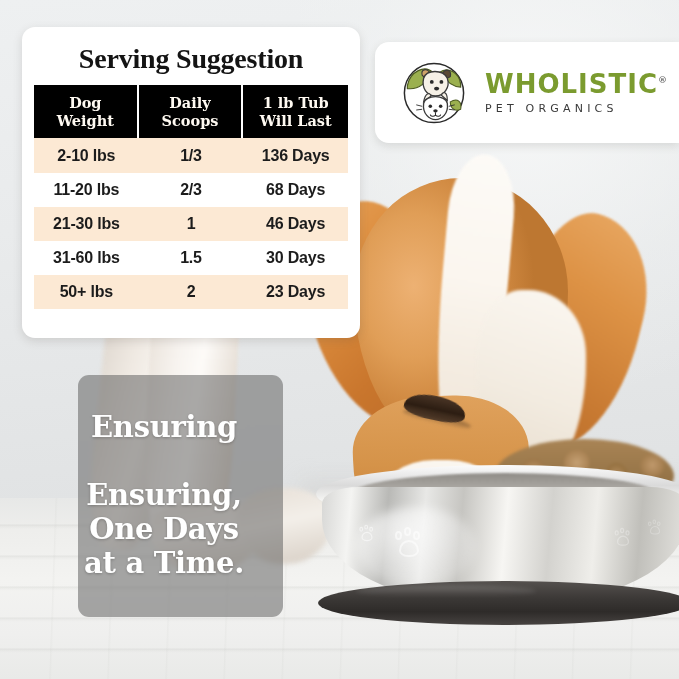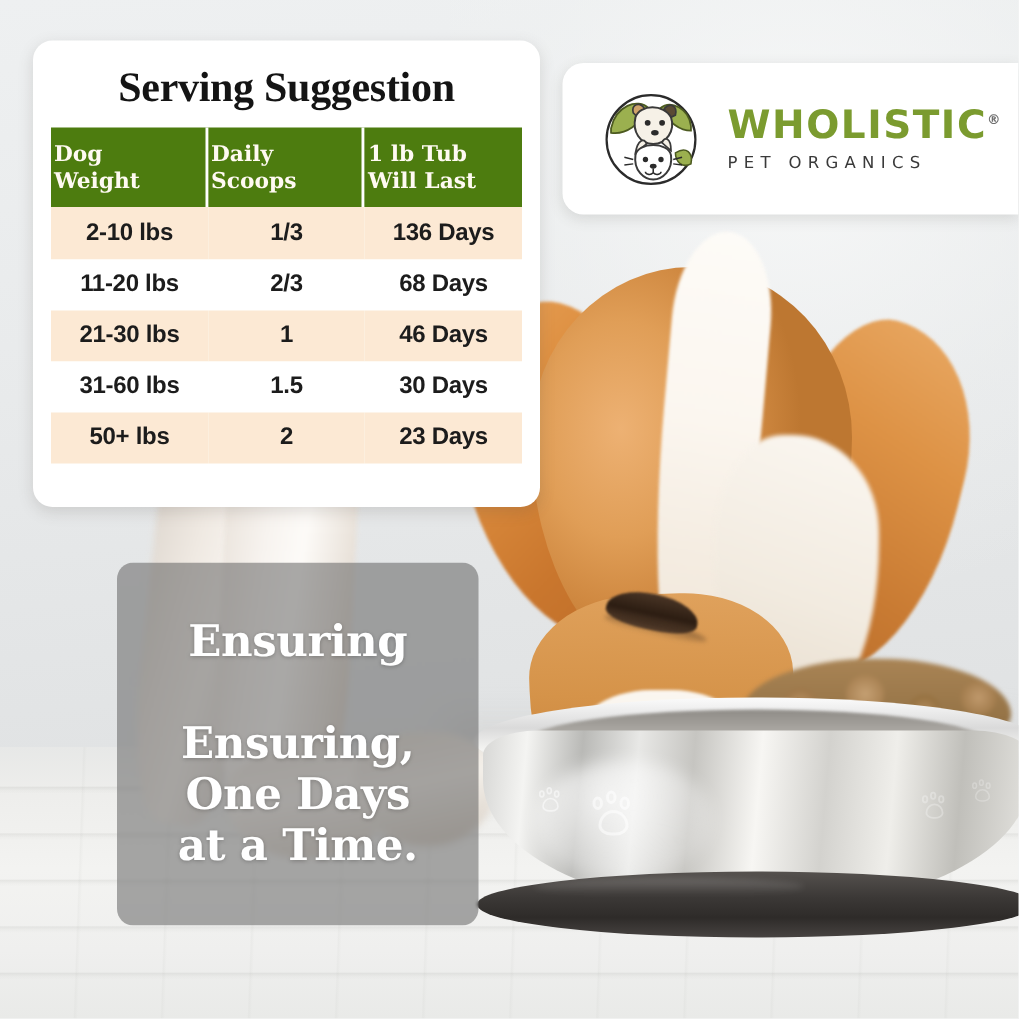--- a/index.html
+++ b/index.html
@@ -228,24 +228,24 @@
     padding:14px 12px 10px;
   }
   #serving-title {
     font-family:Liberation Serif, serif;
     font-weight:bold; font-size:28px; color:#141414;
     text-align:center; letter-spacing:-0.2px; line-height:1.05;
     margin:3px 0 12px;
   }
   table.serving { width:100%; border-collapse:separate; border-spacing:0; table-layout:fixed; }
   table.serving th {
-    background:#4d7c0f; color:#fffaf2;
+    background:#000000; color:#fffaf2;
     font-family:"DejaVu Serif", serif; font-weight:bold;
     font-size:14.5px; line-height:1.18; padding:9px 2px;
-    border-right:2px solid #fff; text-align:left; vertical-align:middle;
+    border-right:2px solid #fff; text-align:center; vertical-align:middle;
   }
   table.serving th:last-child { border-right:none; }
   table.serving td {
     font-size:16px; font-weight:bold; color:#1c1c1c;
     text-align:center; padding:8px 2px; letter-spacing:-0.2px;margin-top:32px;
   }
   table.serving tbody tr:nth-child(odd) td { background:#fce9d4; }
   table.serving tbody tr:nth-child(even) td { background:#ffffff; }
   table.serving tbody tr:first-child td { padding-top:9px; }
 
@@ -264,24 +264,24 @@
   }
   #logo-reg { font-size:9px; vertical-align:super; color:#6d6d6d; }
   #logo-sub {
     font-family:"DejaVu Sans", sans-serif; font-weight:normal;
     font-size:11px; letter-spacing:4.2px; color:#3a3a3a;
     margin-top:5px; white-space:nowrap;
   }
 
   
   #tagline {
-    position:absolute; left:78px; top:375px; width:241px; height:242px;
+    position:absolute; left:78px; top:375px; width:205px; height:242px;
     background:rgba(92,92,92,0.52);
     border-radius:11px;
-    display:flex; align-items:center; justify-content:center;
+    display:flex; align-items:center; 
     backdrop-filter:blur(1px);
   }
   #tagline-text {
     font-family:"DejaVu Serif", serif;
     font-weight:bold; font-size:29px; line-height:1.17;
     color:#ffffff; text-align:center; letter-spacing:-0.3px;
     text-shadow:0 1px 3px rgba(0,0,0,0.25);
     padding:0 6px;
   }
 </style>

